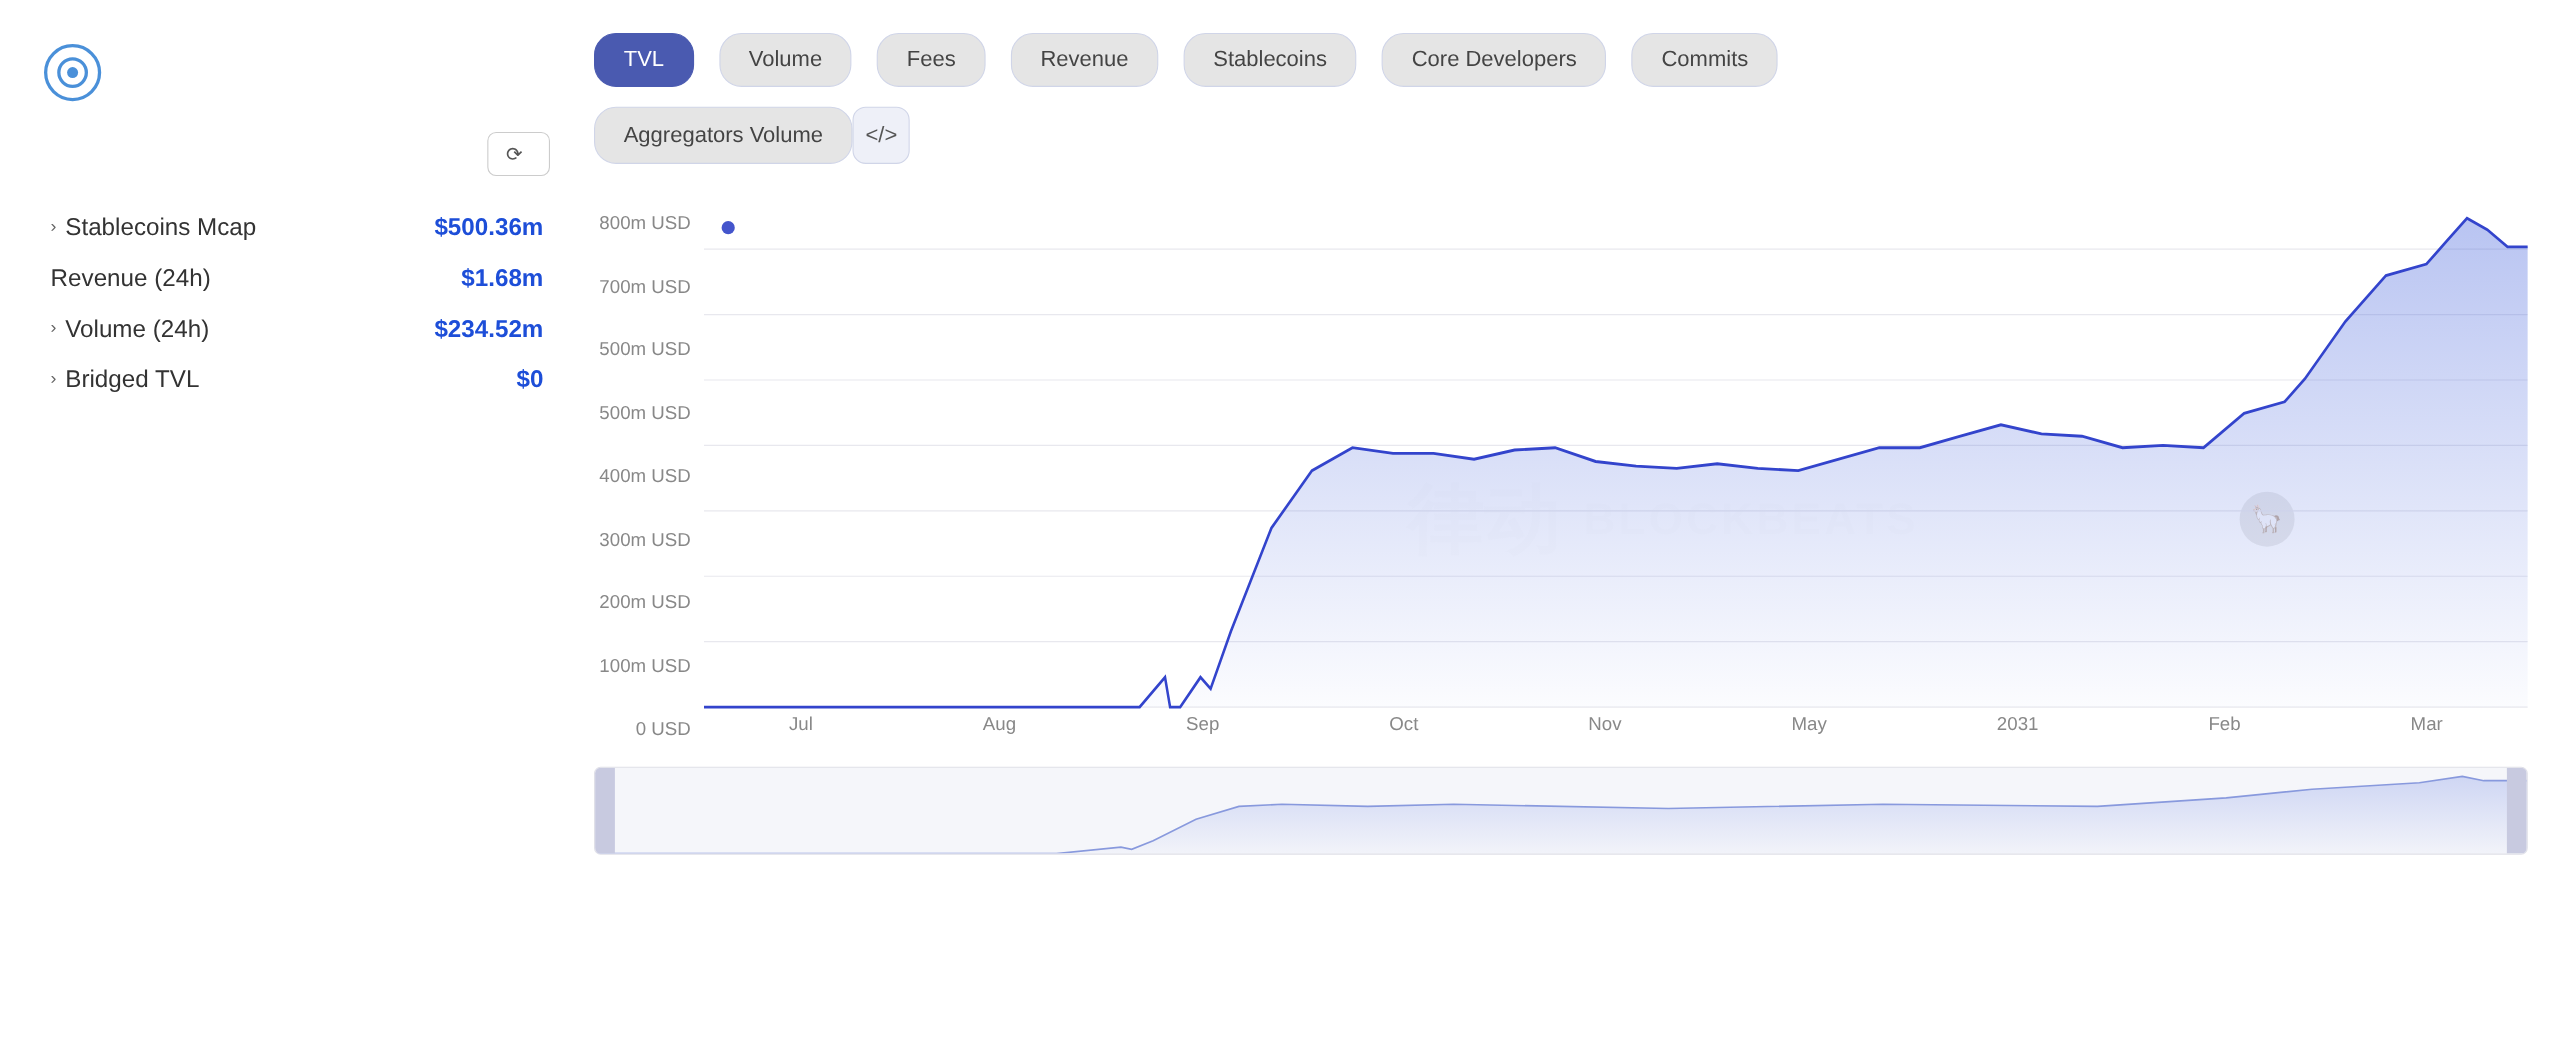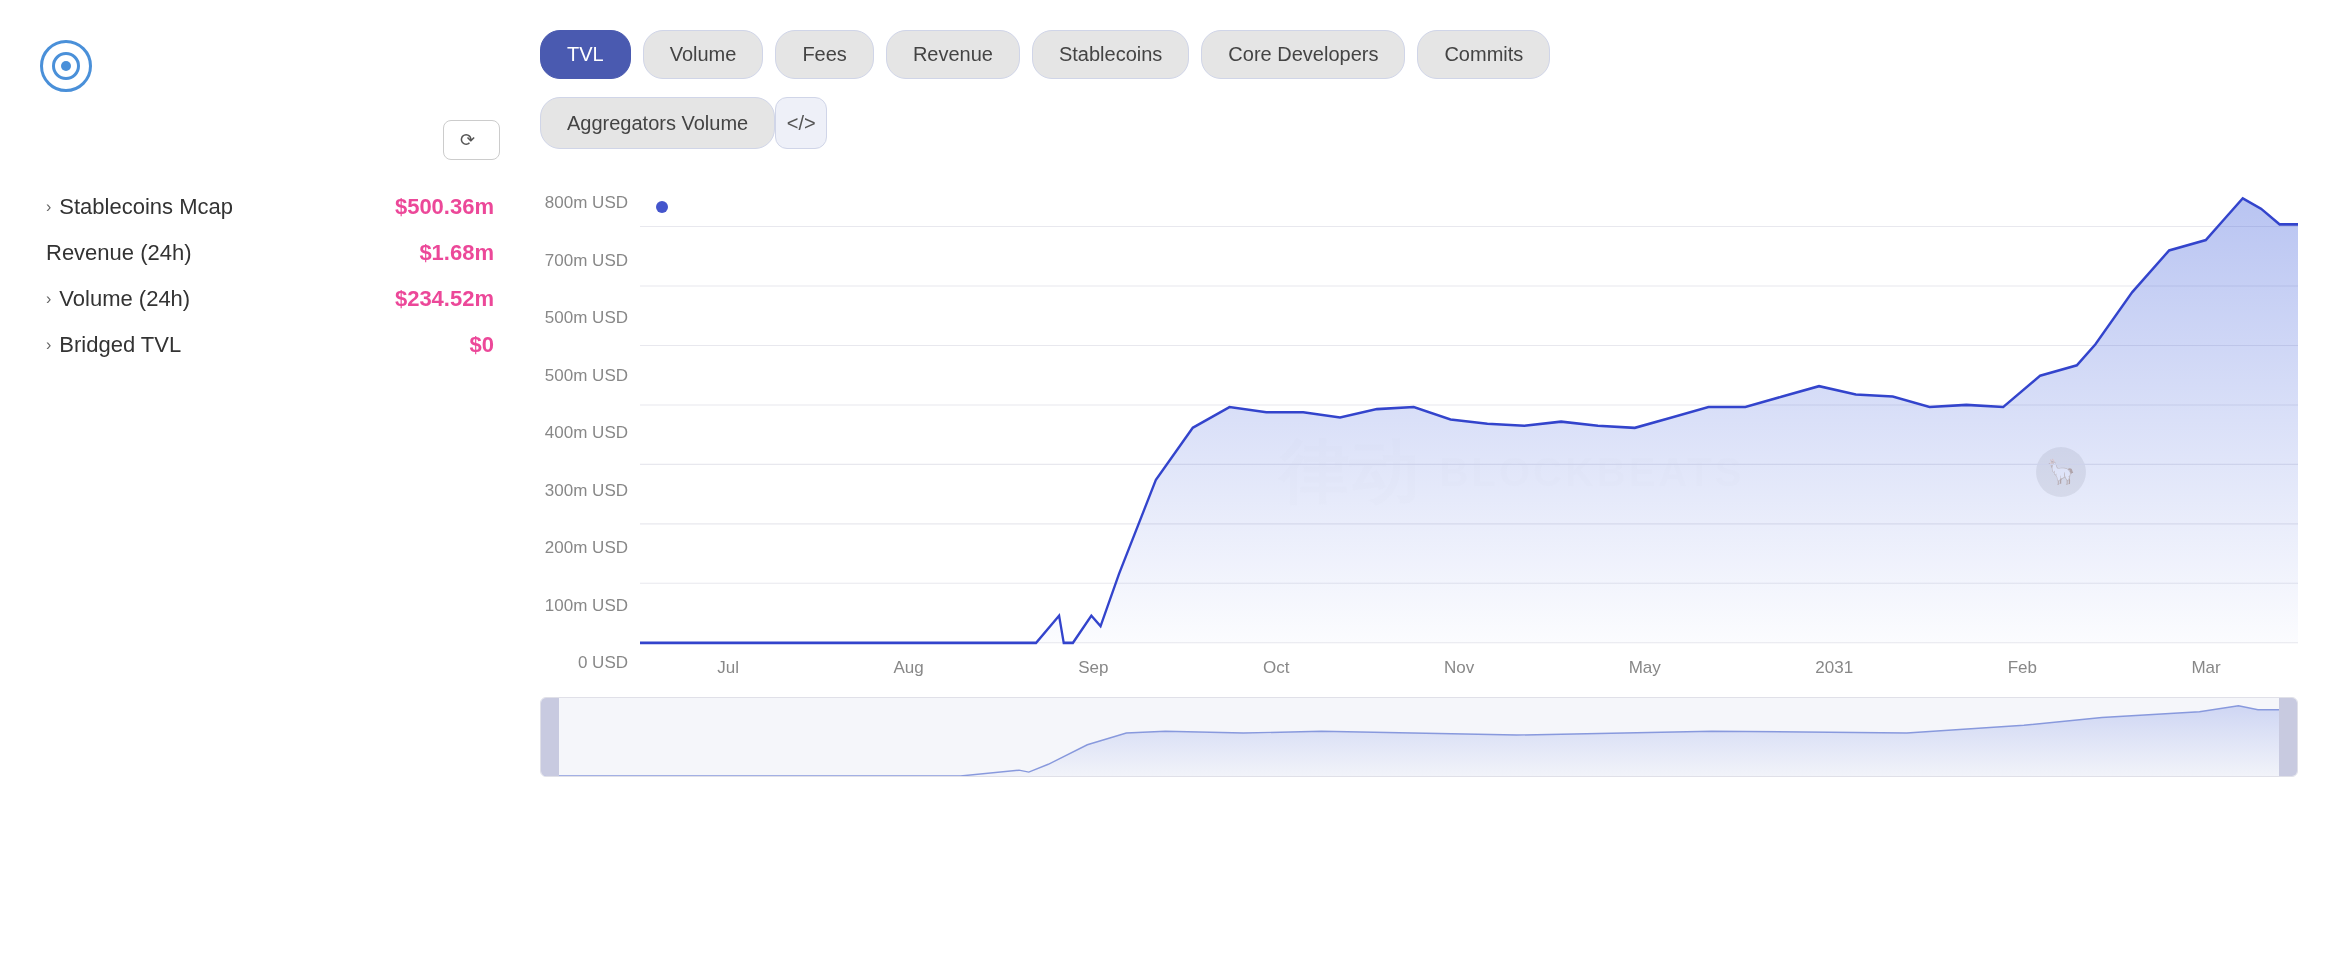--- a/index.html
+++ b/index.html
@@ -107,42 +107,42 @@
     .stats-table tr td {
       padding: 10px 6px;
       font-size: 22px;
     }
     .stats-table tr td:first-child {
       color: #333;
     }
     .stats-table tr td:last-child {
       text-align: right;
       font-weight: 700;
-      color: #ec4899;
+      color: #1d4ed8;
     }
     .with-chevron {
       display: flex;
       align-items: center;
       gap: 8px;
     }
     .chevron {
       font-size: 16px;
       color: #666;
     }
 
     
     .right-panel {
       flex: 1;
       display: flex;
       flex-direction: column;
     }
     .tabs-row {
       display: flex;
       flex-wrap: wrap;
-      gap: 12px;
+      gap: 23px;
       margin-bottom: 18px;
     }
     .tab-btn {
       padding: 12px 26px;
       border-radius: 20px;
       border: 1.5px solid #d0d5e8;
       background: #e5e5e5;
       font-size: 20px;
       color: #444;
       cursor: pointer;
@@ -272,21 +272,20 @@
       top: 0;
       bottom: 40px;
     }
     .x-labels {
       position: absolute;
       left: 100px;
       right: 0;
       bottom: 0;
       height: 38px;
       display: flex;
-      align-items: center;
       justify-content: space-around;
     }
     .x-label {
       font-size: 17px;
       color: #888;
     }
     
     .navigator {
       margin-top: 10px;
       height: 80px;

